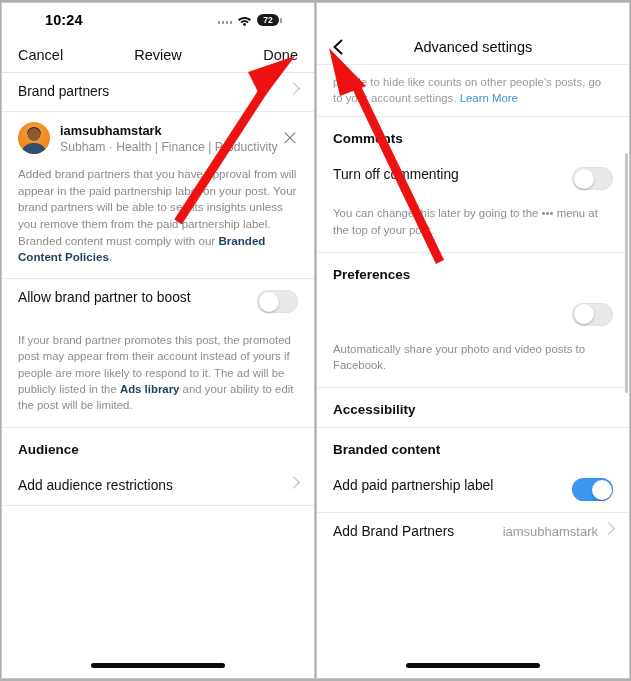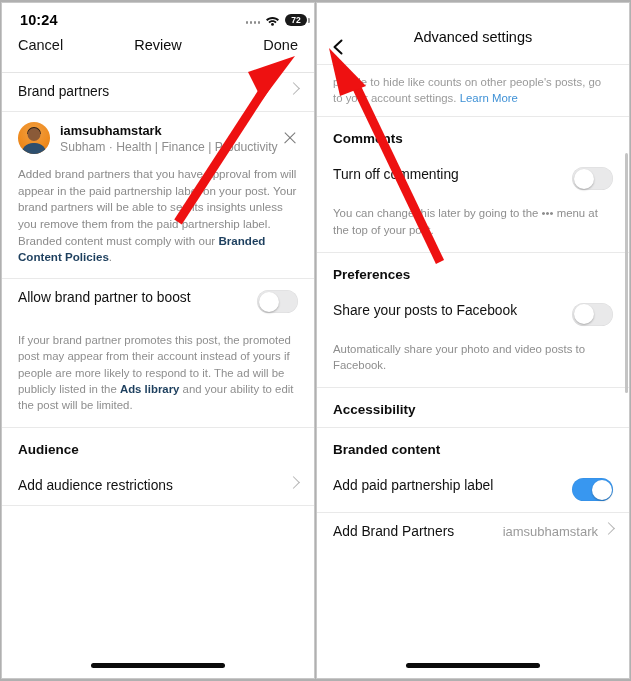--- a/index.html
+++ b/index.html
@@ -26,21 +26,22 @@
   }
   .phone.left { margin-left: 1px; }
   .phone.right { margin-left: 1px; }
 
   
   .statusbar {
     height: 34px;
     display: flex;
     align-items: center;
     justify-content: space-between;
-    padding: 0 4px 0 18px;
+    padding: 0 32px 0 18px;
+    margin-left: 25px;
   }
   .clock {
     font-size: 14.5px;
     font-weight: 700;
     color: #000;
     letter-spacing: 0.1px;
   }
   .status-right { display: flex; align-items: center; gap: 5px; }
   .sig-dots { display: flex; align-items: flex-end; gap: 1.5px; height: 9px; }
   .sig-dots i { width: 2.5px; height: 2.5px; background: #8c8c8c; border-radius: 50%; display:block; margin-bottom:1px;}
@@ -53,21 +54,21 @@
     background: #1a1a1a;
     border-radius: 6px;
     display: flex; align-items: center; justify-content: center;
   }
   .batt-num { color: #fff; font-size: 8.5px; font-weight: 700; line-height: 1; }
   .batt-cap { width: 2px; height: 5px; background: #9a9a9a; border-radius: 0 1px 1px 0; margin-left: 1px; }
 
   
   .navbar {
     height: 36px;
-    display: flex; 
+    display: flex; align-items: center;
     padding: 0 16px;
     position: relative;
     background: #fff;
     border-bottom: 1px solid #e4e4e4;
   }
   .nav-cancel { font-size: 14.5px; color: #141414; }
   .nav-done { font-size: 14.5px; color: #141414; margin-left: auto; font-weight: 400;}
   .nav-title {
     position: absolute; left: 0; right: 0;
     text-align: center;
@@ -335,21 +336,20 @@
         <span class="toggle">
             <span class="knob"></span>
           </span>
       </div>
       <div class="helper">You can change this later by going to the ••• menu at the top of your post.</div>
 
       <div class="hr"></div>
 
       <div class="sec-head">Preferences</div>
       <div class="row">
-        <span class="row-label">Share your posts to Facebook</span>
         <span class="toggle">
             <span class="knob"></span>
           </span>
       </div>
       <div class="helper">Automatically share your photo and video posts to Facebook.</div>
 
       <div class="hr"></div>
 
       <div class="sec-head">Accessibility</div>
 

